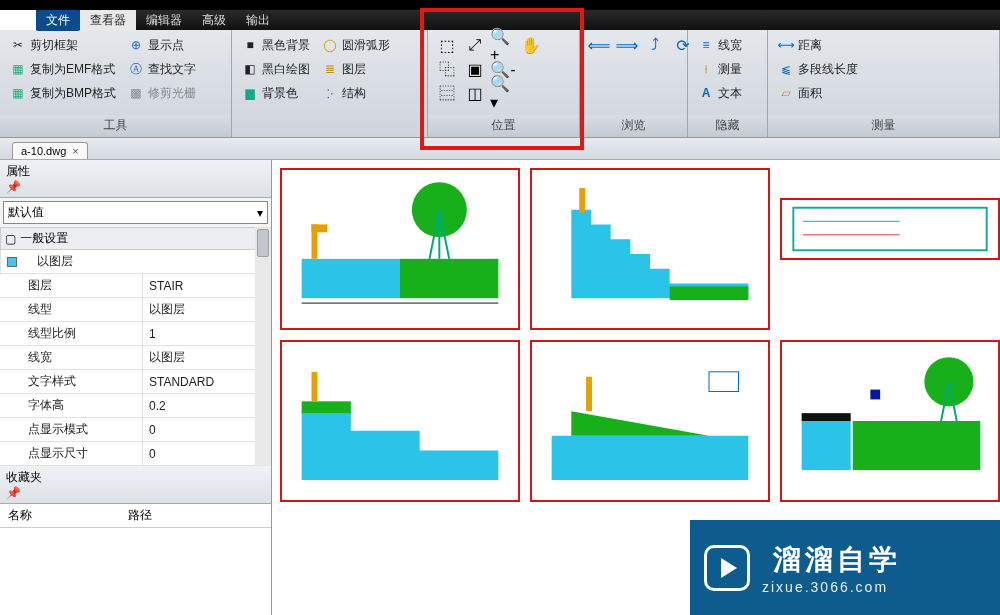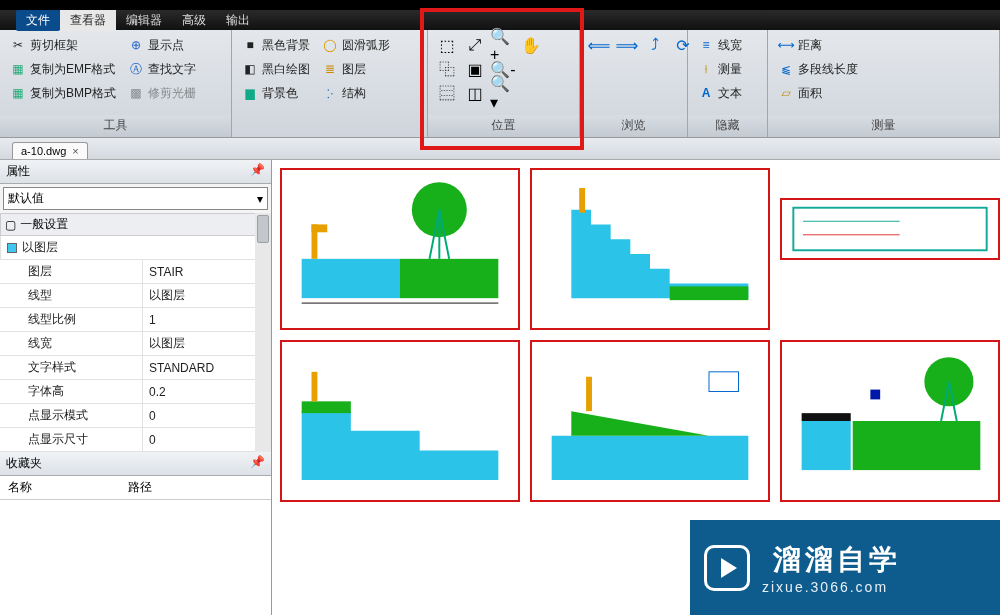--- a/index.html
+++ b/index.html
@@ -2,21 +2,21 @@
 <html><head>
 <meta charset="utf-8">
 <style>
 * { margin: 0; padding: 0; box-sizing: border-box; font-family: "Microsoft YaHei", "SimSun", sans-serif; }
 body { width: 1000px; height: 615px; background: #fff; overflow: hidden; position: relative; }
 
 
 .titlebar { height: 10px; background: #000; }
 
 
-.menubar { height: 20px; background: linear-gradient(#2a2a2a,#111); display: flex; align-items: center; padding-left: 16px; font-size: 12px; color: #ddd; }
+.menubar { height: 20px; background: linear-gradient(#2a2a2a,#111); display: flex; align-items: center; padding-left: 0; font-size: 12px; color: #ddd; margin-left: 36px; }
 .menubar .menu-item { padding: 2px 10px; cursor: pointer; }
 .menubar .menu-item.file { background: #0a4b8c; color: #fff; border-radius: 2px; }
 .menubar .menu-item.active { background: #e8e8e8; color: #222; }
 
 
 .ribbon { height: 108px; background: linear-gradient(#e4e7eb,#cfd5dc); display: flex; border-bottom: 1px solid #999; }
 .ribbon-group { border-right: 1px solid #a0a6ad; display: flex; flex-direction: column; }
 .ribbon-body { flex: 1; display: flex; padding: 4px 6px; gap: 4px; }
 .ribbon-label { text-align: center; font-size: 12px; color: #444; padding: 2px 0 3px; background: linear-gradient(#d8dde3,#c3cad2); }
 .rcol { display: flex; flex-direction: column; gap: 2px; }
@@ -29,28 +29,28 @@
 .redbox { position: absolute; border: 4px solid #e01818; pointer-events: none; }
 
 
 .doctab-row { height: 22px; background: linear-gradient(#e8ecf0,#d4d9df); border-bottom: 1px solid #aaa; display: flex; align-items: flex-end; padding-left: 12px; }
 .doctab { background: #fafafa; border: 1px solid #999; border-bottom: none; padding: 2px 8px; font-size: 11px; display: flex; align-items: center; gap: 6px; border-radius: 3px 3px 0 0; }
 .doctab .close { color: #555; cursor: pointer; }
 
 
 .main { display: flex; height: 455px; }
 .leftpanel { width: 272px; background: #f4f4f4; border-right: 1px solid #999; display: flex; flex-direction: column; }
-.panel-title { background: linear-gradient(#f0f2f5,#dde2e8); border-bottom: 1px solid #aaa; font-size: 12px; padding: 3px 6px; display: flex; justify-content: space-between; }
+.panel-title { background: linear-gradient(#f0f2f5,#dde2e8); border-bottom: 1px solid #aaa; font-size: 12px; padding: 3px 6px; display: flex; justify-content: space-between; flex-direction: column; }
 .panel-title .pin { color: #333; }
 .combo { margin: 3px; border: 1px solid #888; background: #fff; font-size: 12px; padding: 2px 4px; display: flex; justify-content: space-between; align-items: center; }
 .propgrid { flex: 0 0 auto; font-size: 12px; }
 .propcat { background: #eceef1; border: 1px solid #ccc; padding: 2px 4px; display: flex; align-items: center; gap: 4px; }
 .proprow { display: flex; border-bottom: 1px solid #e2e2e2; background: #fff; }
 .proprow .k { width: 142px; padding: 3px 6px 3px 28px; color: #222; }
-.proprow .v { flex: 1; padding: 3px 6px; color: #222; border-left: 1px solid #e2e2e2; display: flex; align-items: center; gap: 5px; }
+.proprow .v { flex: 1; padding: 3px 6px; color: #222; border-left: 1px solid #e2e2e2; display: flex; align-items: center; gap: 20px; }
 .swatch { width: 10px; height: 10px; background: #3fc8f0; border: 1px solid #666; display: inline-block; }
 .scrollbar-v { position: absolute; right: 0; top: 0; bottom: 0; width: 16px; background: #e8e8e8; }
 .scrollbar-v .thumb { position: absolute; left: 2px; right: 2px; top: 2px; height: 28px; background: #c3c7cc; border: 1px solid #9aa0a7; border-radius: 2px; }
 .props-wrap { position: relative; }
 .fav-head { display: flex; font-size: 12px; border-bottom: 1px solid #ccc; background: #fff; }
 .fav-head div { padding: 3px 8px; }
 .fav-body { flex: 1; background: #fff; }
 
 
 .canvas { flex: 1; background: #fff; position: relative; overflow: hidden; }

